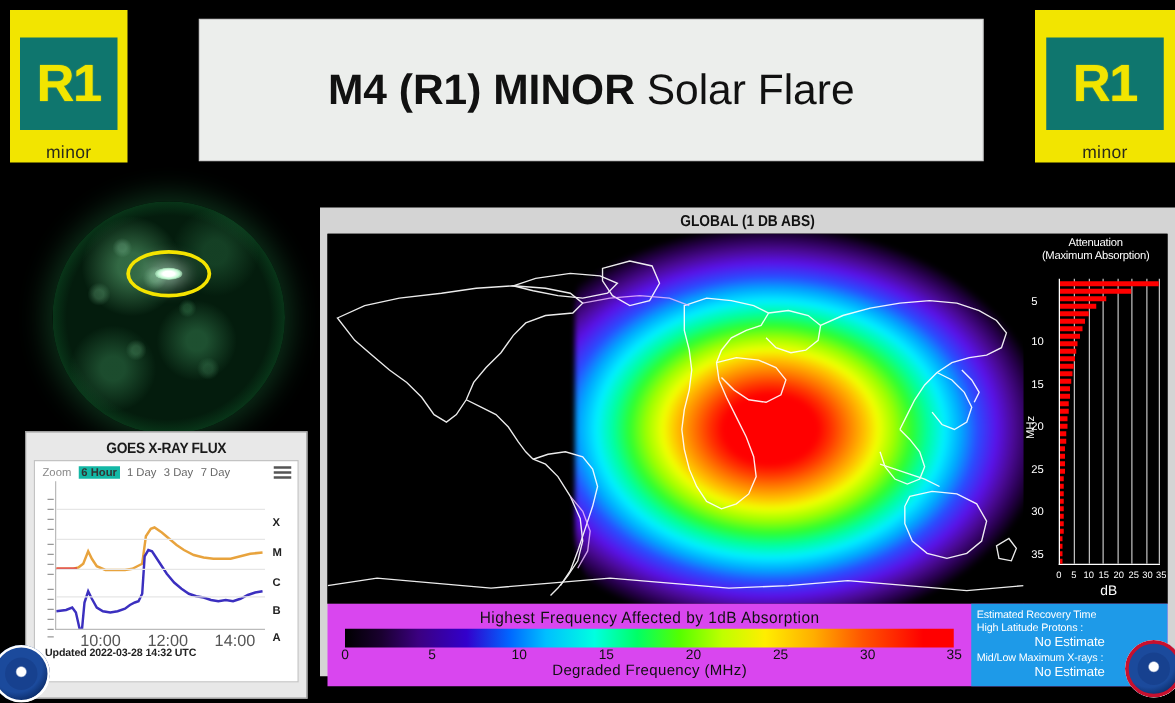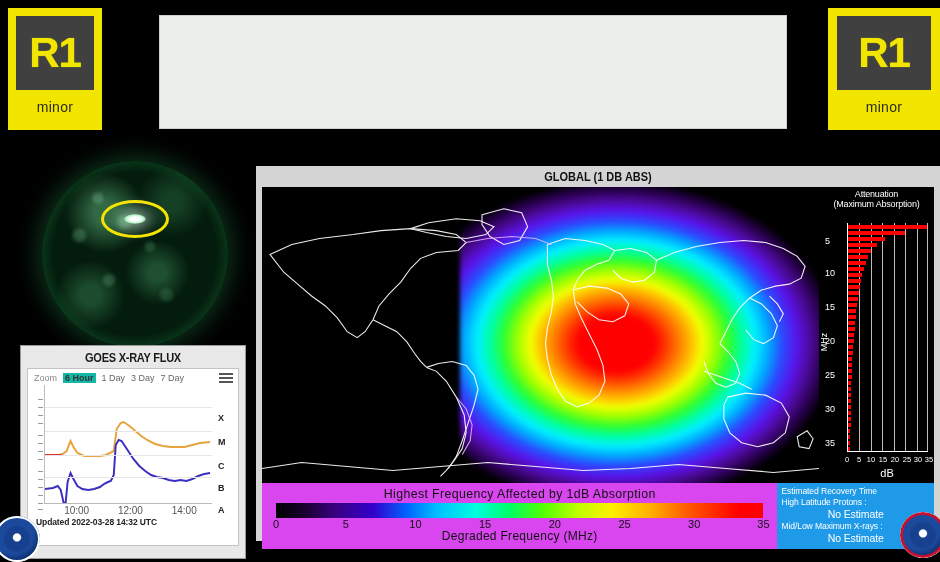--- a/index.html
+++ b/index.html
@@ -15,23 +15,23 @@
   .r1-badge {
     position: absolute; top: 8px;
     width: 94px; height: 122px;
     background: #f2e500;
     display: flex; flex-direction: column;
     align-items: center; justify-content: flex-start;
   }
   .r1-badge.left  { left: 8px; }
   .r1-badge.right { left: 828px; width: 112px; }
   .r1-inner {
-    background: #404040;
+    background: #0f766e;
     width: 84%; height: 74px;
-    margin-top: 8px;
+    margin-top: 22px;
     display: flex; align-items: center; justify-content: center;
   }
   .r1-inner span {
     color: #f2e500;
     font-size: 42px; font-weight: bold;
     letter-spacing: -1px;
     text-shadow: 0 0 1px #e0d400;
   }
   .r1-minor {
     color: #2b2b1a; font-size: 14px;
@@ -138,21 +138,21 @@
   }
   .gridline { position: absolute; left: 0; right: 0; height: 1px; background: #e6e6e6; }
   .class-labels {
     position: absolute; right: 4px; top: 26px;
     width: 20px; height: 118px;
     font-size: 9px; font-weight: bold; color: #222;
   }
   .class-labels span { position: absolute; left: 4px; }
   .xaxis {
     position: relative; margin: 0 26px 0 16px;
-    font-size: 10px; color: #555; height: 12px;
+    font-size: 13px; color: #555; height: 12px;
   }
   .xaxis span { position: absolute; top: 1px; }
   .goes-updated {
     font-size: 8.5px; font-weight: bold; color: #222;
     padding: 1px 0 0 8px; letter-spacing: -0.1px;
   }
   .ticks-y { position: absolute; left: 10px; top: 26px; width: 6px; height: 118px; }
   .ticks-y i { position: absolute; left: 0; width: 5px; height: 1px; background: #999; }
 
   
@@ -295,20 +295,23 @@
 <div id="stage">
 
   <div class="r1-badge left">
     <div class="r1-inner">
       <span>R1</span>
     </div>
     <div class="r1-minor">minor</div>
   </div>
 
   <div class="title-box">
+    <div class="title-line1">
+      <b>M4 (R1) MINOR</b><span class="reg"> Solar Flare</span>
+    </div>
   </div>
 
   <div class="r1-badge right">
     <div class="r1-inner">
       <span>R1</span>
     </div>
     <div class="r1-minor">minor</div>
   </div>
 
   <div class="sun-panel">

